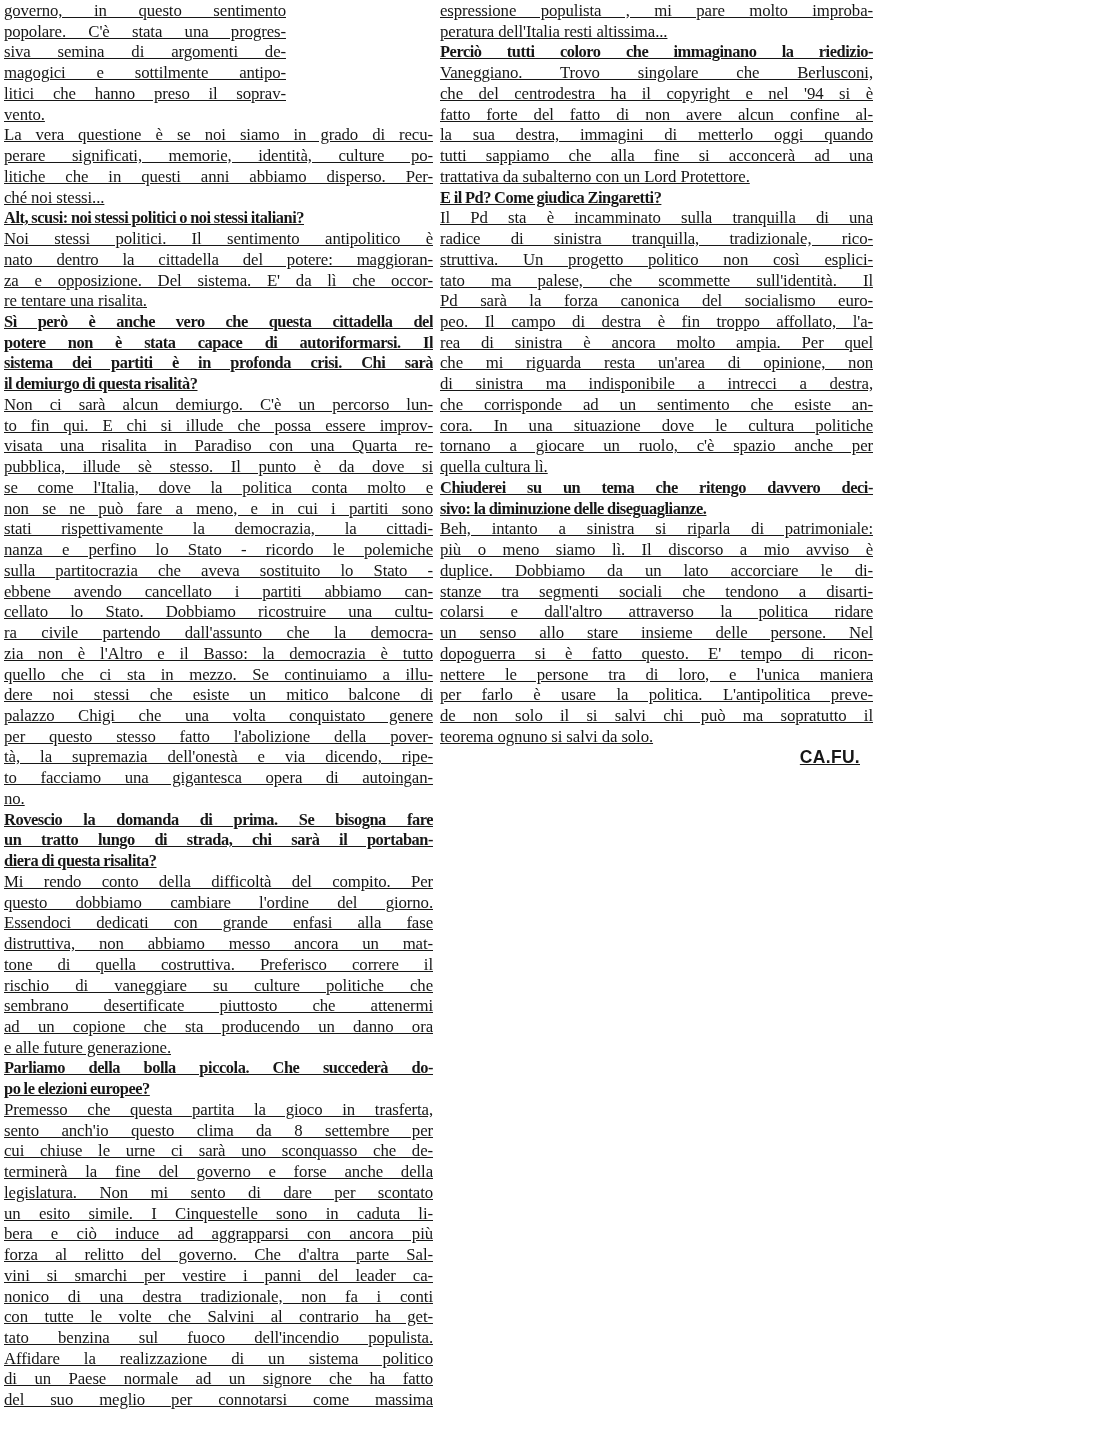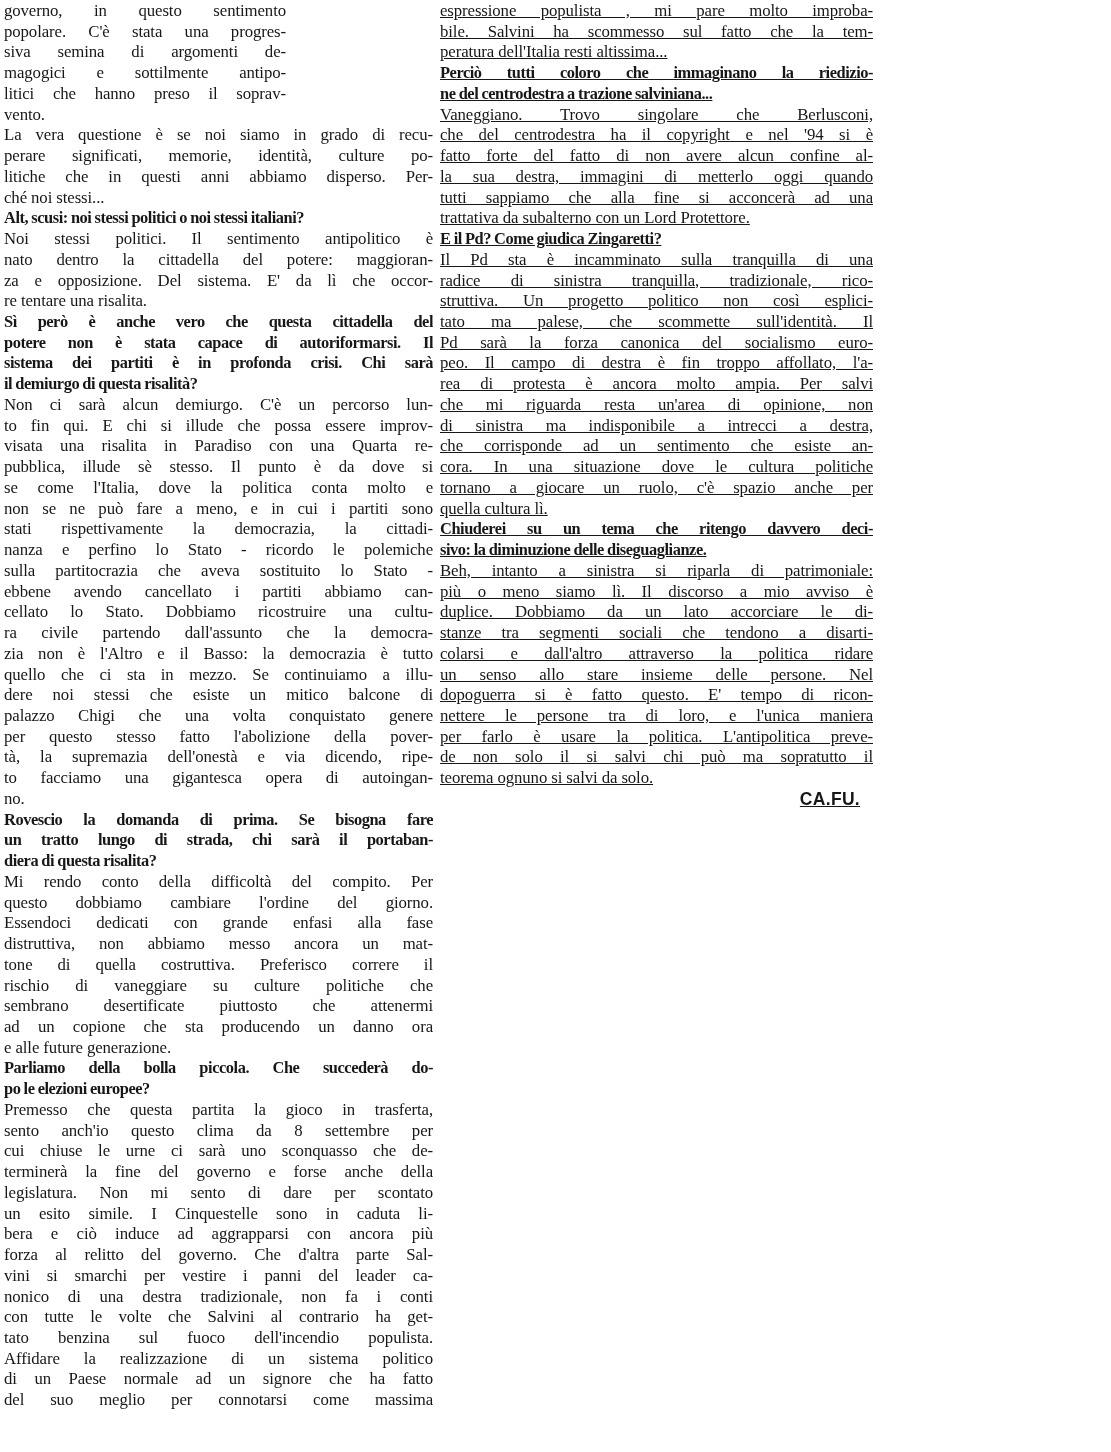--- a/index.html
+++ b/index.html
@@ -22,21 +22,21 @@
     box-sizing: border-box;
     padding: 1px 0 0 4px;
   }
   .cols {
     display: flex;
     align-items: flex-start;
   }
   .col {
     box-sizing: border-box;
   }
-  .col-left  { width: 429px; margin-right: 7px; }
+  .col-left  { width: 429px; margin-right: 7px; text-decoration: underline; }
   .col-right { width: 433px; text-decoration: underline; }
 
   .block { margin: 0; padding: 0; }
 
   .line {
     height: 20.74px;
     line-height: 20.74px;
     overflow: hidden;
     text-align: justify;
     text-align-last: justify;
@@ -161,46 +161,44 @@
           <div class="line">con tutte le volte che Salvini al contrario ha get-</div>
           <div class="line">tato benzina sul fuoco dell'incendio populista.</div>
           <div class="line">Affidare la realizzazione di un sistema politico</div>
           <div class="line">di un Paese normale ad un signore che ha fatto</div>
           <div class="line">del suo meglio per connotarsi come massima</div>
         </div>
       </div>
       <div class="col col-right">
         <div class="block answer">
           <div class="line">espressione populista , mi pare molto improba-</div>
-          <div class="line">bile. Salvini ha scommesso sul fatto che la tem-</div>
           <div class="line endline">peratura dell'Italia resti altissima...</div>
         </div>
         <div class="block question">
           <div class="line">Perciò tutti coloro che immaginano la riedizio-</div>
-          <div class="line endline">ne del centrodestra a trazione salviniana...</div>
         </div>
         <div class="block answer">
           <div class="line">Vaneggiano. Trovo singolare che Berlusconi,</div>
           <div class="line">che del centrodestra ha il copyright e nel '94 si è</div>
           <div class="line">fatto forte del fatto di non avere alcun confine al-</div>
           <div class="line">la sua destra, immagini di metterlo oggi quando</div>
           <div class="line">tutti sappiamo che alla fine si acconcerà ad una</div>
           <div class="line endline">trattativa da subalterno con un Lord Protettore.</div>
         </div>
         <div class="block question">
           <div class="line endline">E il Pd? Come giudica Zingaretti?</div>
         </div>
         <div class="block answer">
           <div class="line">Il Pd sta è incamminato sulla tranquilla di una</div>
           <div class="line">radice di sinistra tranquilla, tradizionale, rico-</div>
           <div class="line">struttiva. Un progetto politico non così esplici-</div>
           <div class="line">tato ma palese, che scommette sull'identità. Il</div>
           <div class="line">Pd sarà la forza canonica del socialismo euro-</div>
           <div class="line">peo. Il campo di destra è fin troppo affollato, l'a-</div>
-          <div class="line">rea di protesta è ancora molto ampia. Per salvi</div>
+          <div class="line">rea di sinistra è ancora molto ampia. Per quel</div>
           <div class="line">che mi riguarda resta un'area di opinione, non</div>
           <div class="line">di sinistra ma indisponibile a intrecci a destra,</div>
           <div class="line">che corrisponde ad un sentimento che esiste an-</div>
           <div class="line">cora. In una situazione dove le cultura politiche</div>
           <div class="line">tornano a giocare un ruolo, c'è spazio anche per</div>
           <div class="line endline">quella cultura lì.</div>
         </div>
         <div class="block question">
           <div class="line">Chiuderei su un tema che ritengo davvero deci-</div>
           <div class="line endline">sivo: la diminuzione delle diseguaglianze.</div>

